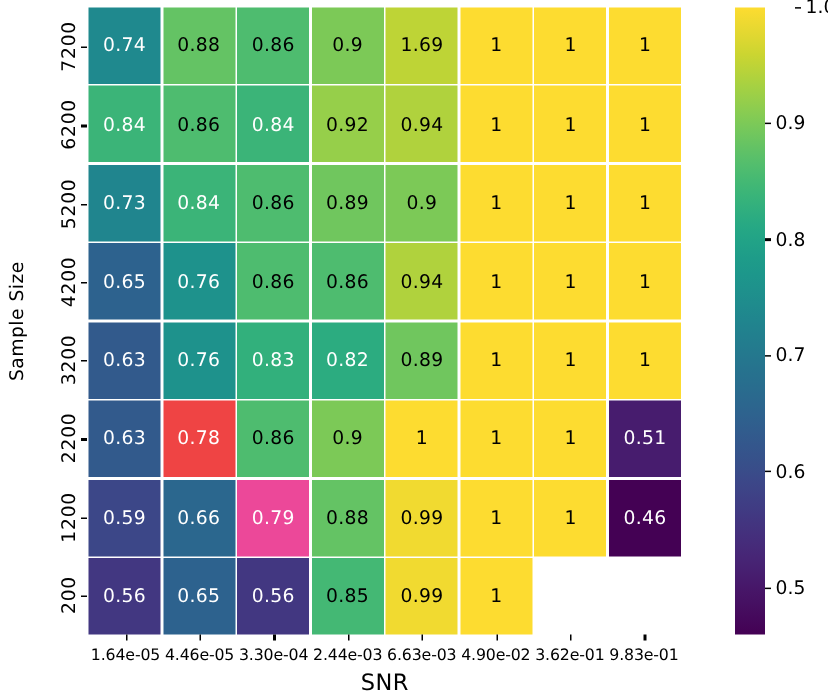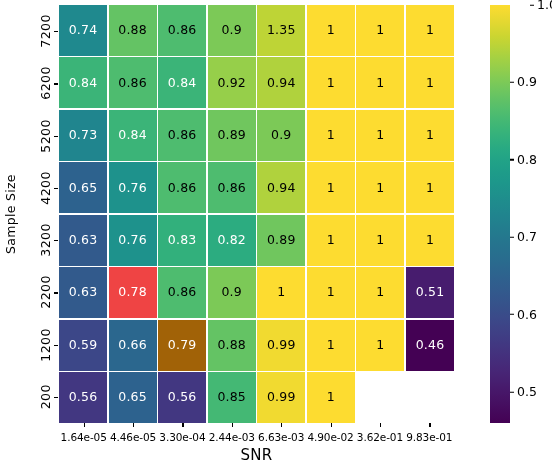--- a/index.html
+++ b/index.html
@@ -223,21 +223,21 @@
         <div class="cell" style="background: rgb(100, 195, 100);">
           <span style="color: rgb(0, 0, 0);">0.88</span>
         </div>
         <div class="cell" style="background: rgb(78, 188, 111);">
           <span style="color: rgb(0, 0, 0);">0.86</span>
         </div>
         <div class="cell" style="background: rgb(124, 201, 87);">
           <span style="color: rgb(0, 0, 0);">0.9</span>
         </div>
         <div class="cell" style="background: rgb(190, 212, 54);">
-          <span style="color: rgb(0, 0, 0);">1.35</span>
+          <span style="color: rgb(0, 0, 0);">1.69</span>
         </div>
         <div class="cell" style="background: rgb(253, 220, 48);">
           <span style="color: rgb(0, 0, 0);">1</span>
         </div>
         <div class="cell" style="background: rgb(253, 220, 48);">
           <span style="color: rgb(0, 0, 0);">1</span>
         </div>
         <div class="cell" style="background: rgb(253, 220, 48);">
           <span style="color: rgb(0, 0, 0);">1</span>
         </div>
@@ -360,21 +360,21 @@
         </div>
         <div class="cell" style="background: rgb(71, 28, 110);">
           <span style="color: rgb(255, 255, 255);">0.51</span>
         </div>
         <div class="cell" style="background: rgb(60, 71, 136);">
           <span style="color: rgb(255, 255, 255);">0.59</span>
         </div>
         <div class="cell" style="background: rgb(43, 103, 142);">
           <span style="color: rgb(255, 255, 255);">0.66</span>
         </div>
-        <div class="cell" style="background: #a16207;">
+        <div class="cell" style="background: #ec4899;">
           <span style="color: rgb(255, 255, 255);">0.79</span>
         </div>
         <div class="cell" style="background: rgb(100, 195, 100);">
           <span style="color: rgb(0, 0, 0);">0.88</span>
         </div>
         <div class="cell" style="background: rgb(241, 218, 48);">
           <span style="color: rgb(0, 0, 0);">0.99</span>
         </div>
         <div class="cell" style="background: rgb(253, 220, 48);">
           <span style="color: rgb(0, 0, 0);">1</span>

